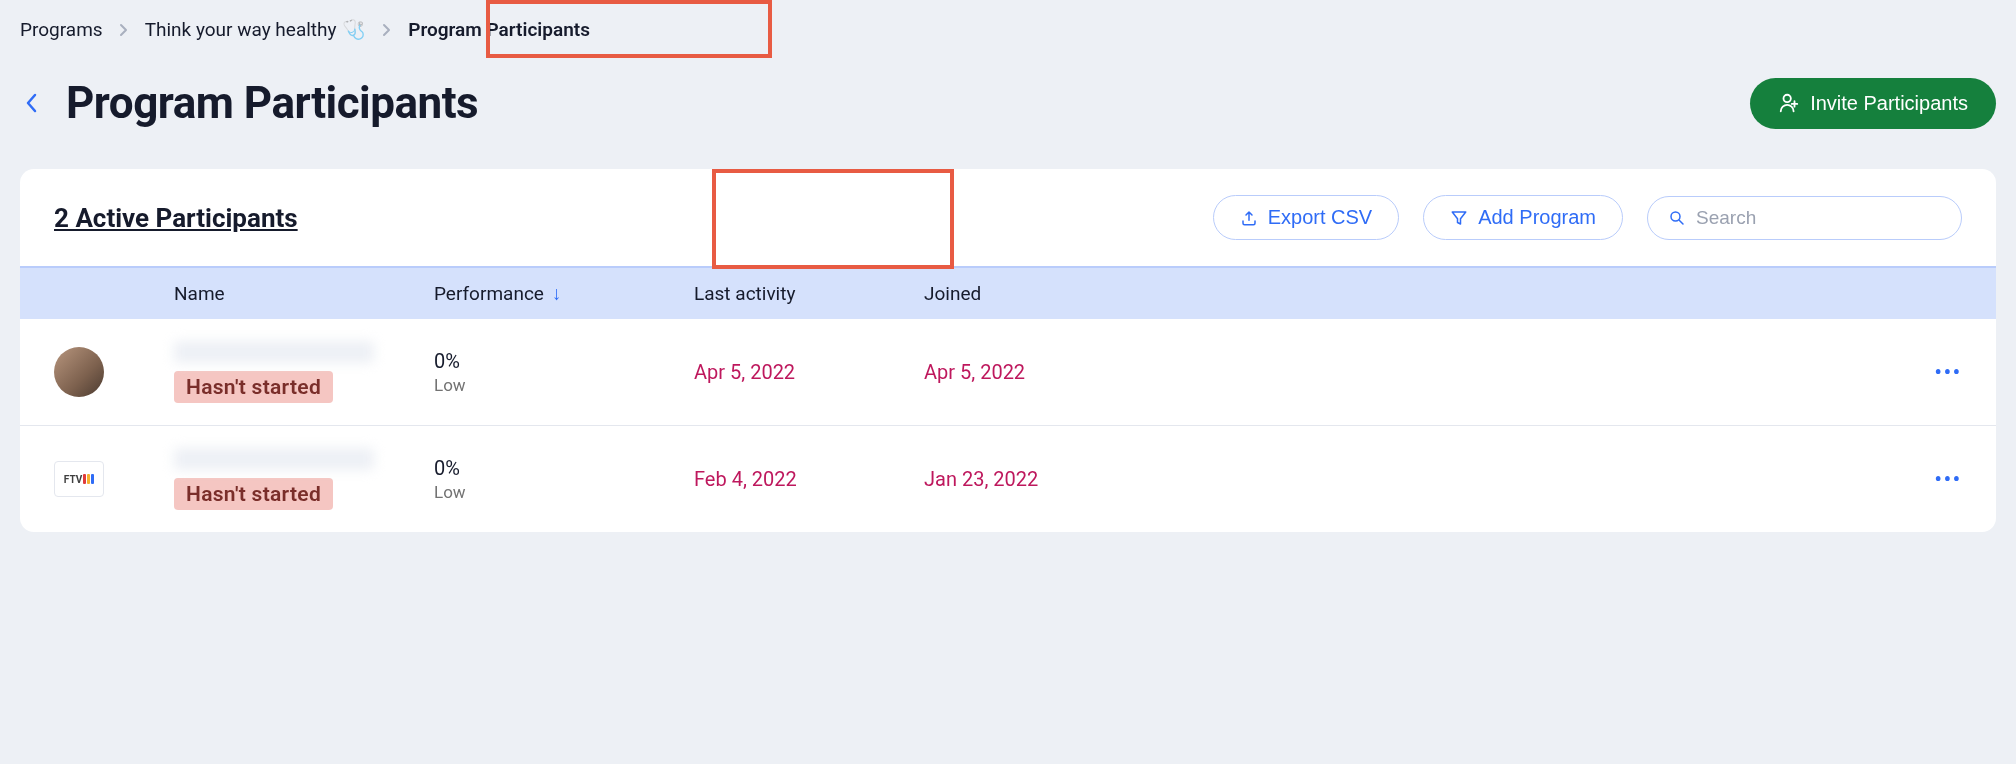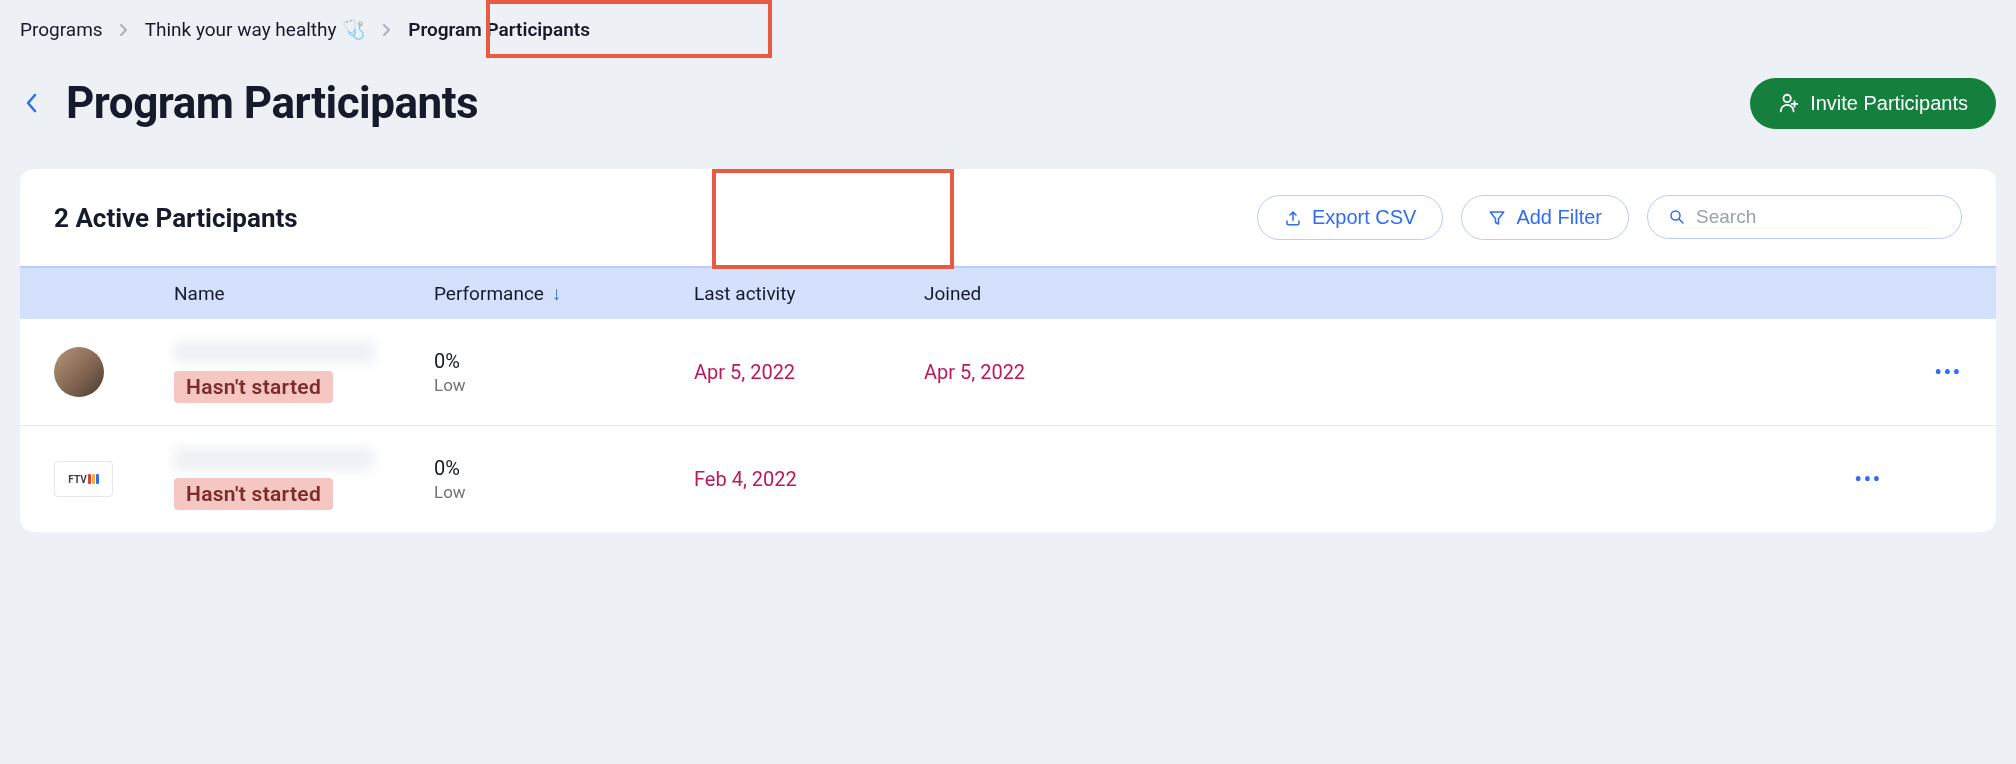--- a/index.html
+++ b/index.html
@@ -97,25 +97,26 @@
       display: flex;
       align-items: center;
       justify-content: space-between;
       padding: 26px 34px;
       position: relative;
     }
     .count-title {
       font-size: 26px;
       font-weight: 700;
       color: #161B2C;
+      text-decoration: underline;
     }
     .card-actions {
       display: flex;
-      align-items: flex-start;
-      gap: 18px;
+      align-items: flex-end;
+      gap: 24px;
     }
     .pill-button {
       display: inline-flex;
       align-items: center;
       gap: 10px;
       background: #fff;
       color: #2F6CF6;
       border: 1.5px solid #B9CCFB;
       border-radius: 26px;
       padding: 10px 26px;
@@ -190,21 +191,21 @@
       height: 50px;
       border-radius: 50%;
       background: linear-gradient(135deg, #B8967E 0%, #7D614E 60%, #4A3A30 100%);
       flex-shrink: 0;
       display: flex;
       align-items: center;
       justify-content: center;
       overflow: hidden;
     }
     .avatar-rect {
-      width: 59px;
+      width: 50px;
       height: 36px;
       border-radius: 4px;
       background: #fff;
       border: 1px solid #E4E7EE;
       display: flex;
       align-items: center;
       justify-content: center;
       font-size: 10px;
       font-weight: 700;
       color: #3F3F3F;
@@ -323,21 +324,21 @@
           </svg>
         </span>
         <span>Export CSV</span>
       </button>
       <button class="pill-button">
         <span>
           <svg width="18" height="18" viewBox="0 0 24 24" fill="none">
             <path d="M3 4 L21 4 L14 13 L14 20 L10 18 L10 13 Z" stroke="#2F6CF6" stroke-width="2" stroke-linejoin="round"></path>
           </svg>
         </span>
-        <span>Add Filter</span>
+        <span>Add Program</span>
       </button>
       <div class="search-wrap">
         <span>
           <svg width="18" height="18" viewBox="0 0 24 24" fill="none">
             <circle cx="10" cy="10" r="6" stroke="#2F6CF6" stroke-width="2"></circle>
             <path d="M15 15 L20 20" stroke="#2F6CF6" stroke-width="2" stroke-linecap="round"></path>
           </svg>
         </span>
         <input class="search-input" type="text" placeholder="Search" style="">
       </div>
@@ -387,15 +388,16 @@
     </div>
     <div class="name-cell">
       <div class="name-blur"></div>
       <span class="status-badge">Hasn't started</span>
     </div>
     <div class="perf-cell">
       <span class="perf-value">0%</span>
       <span class="perf-label">Low</span>
     </div>
     <div class="date-cell">Feb 4, 2022</div>
+    <div class="date-cell">Jan 23, 2022</div>
     <div class="more-cell">•••</div>
   </div>
 </div>
 
 </body></html>

